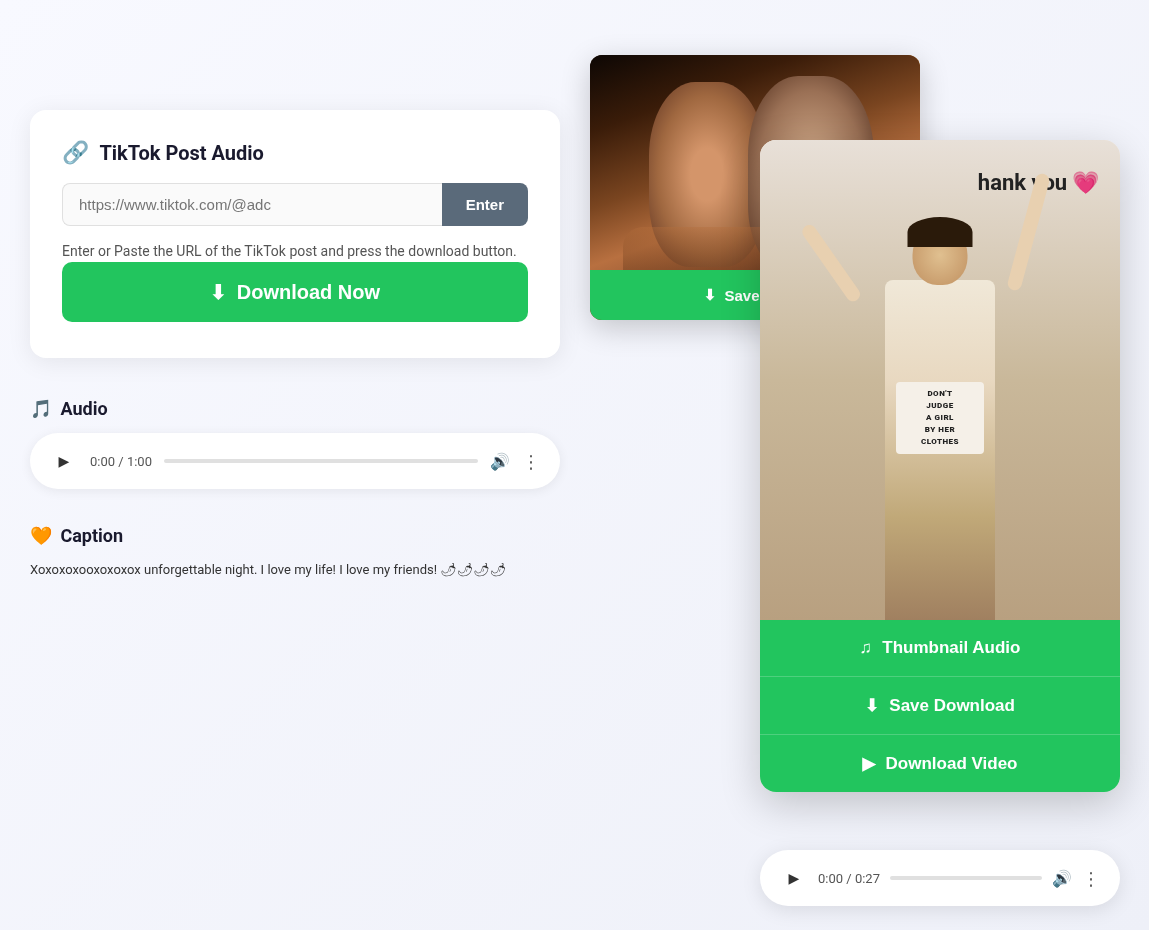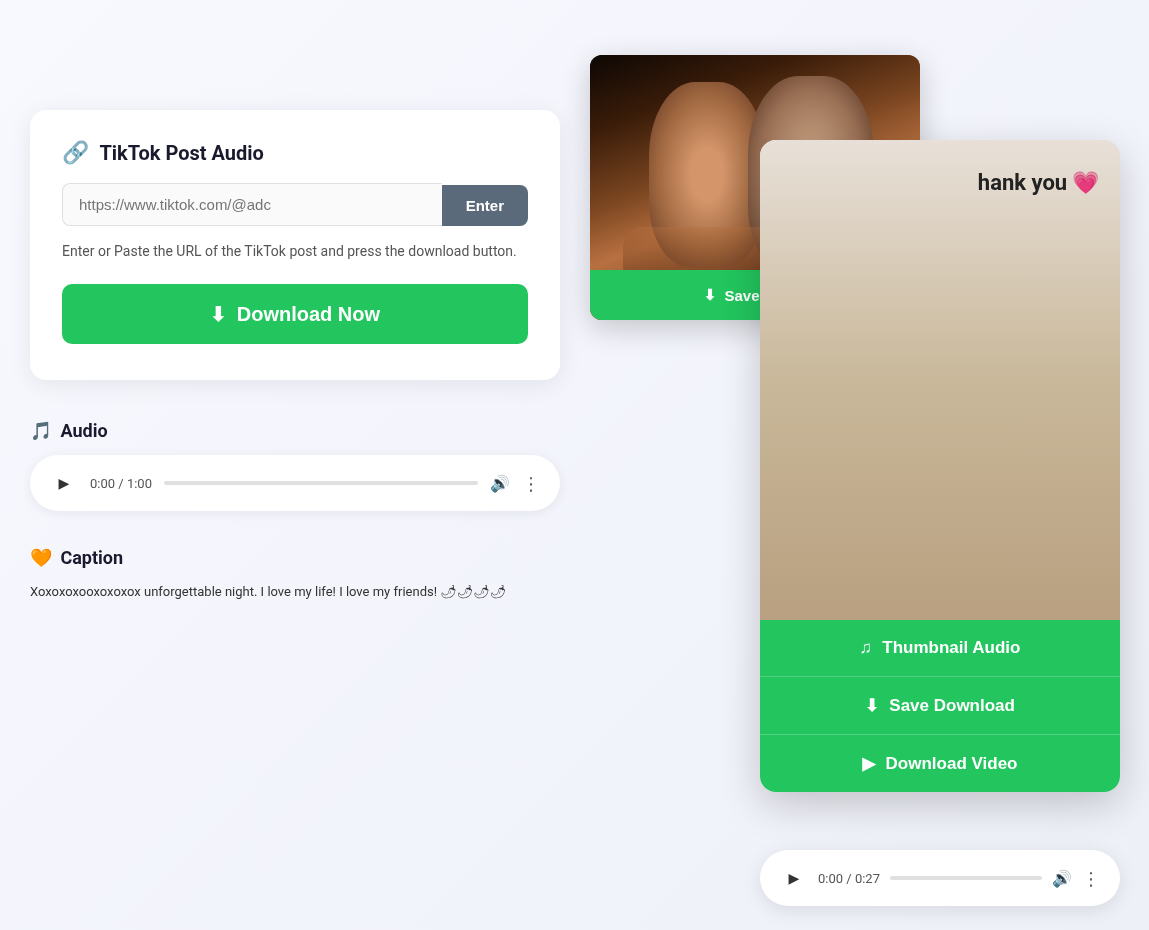--- a/index.html
+++ b/index.html
@@ -39,21 +39,20 @@
     }
 
     .link-icon {
       font-size: 22px;
     }
 
     .input-row {
       display: flex;
       gap: 0;
       margin-bottom: 14px;
-      align-items: flex-end;
     }
 
     .url-input {
       flex: 1;
       border: 1.5px solid #e0e0e0;
       border-right: none;
       border-radius: 8px 0 0 8px;
       padding: 12px 16px;
       font-size: 15px;
       color: #aaa;
@@ -69,21 +68,20 @@
       padding: 12px 24px;
       font-size: 15px;
       font-weight: 600;
       cursor: pointer;
     }
 
     .hint-text {
       color: #555;
       font-size: 14px;
       line-height: 1.6;
-      margin-bottom: 22px;
     }
 
     .download-now-btn {
       width: 100%;
       background: #22c55e;
       color: white;
       border: none;
       border-radius: 10px;
       padding: 18px;
       font-size: 20px;
@@ -369,20 +367,47 @@
     <span>⬇</span>
     <span>Save Photo</span>
   </button>
 </div>
 
 <div class="video-card">
   <div class="video-preview">
 
     <div class="thank-you-text">hank you 💗</div>
 
+    <div class="girl-figure">
+
+      <div style="position:absolute;top:-30px;left:50%;transform:translateX(-50%);width:200px;height:80px;">
+
+        <div style="position:absolute;left:10px;top:0;width:14px;height:90px;background:#e8d0b0;border-radius:7px;transform:rotate(-35deg);transform-origin:bottom center;"></div>
+
+        <div style="position:absolute;right:20px;top:-40px;width:14px;height:120px;background:#e8d0b0;border-radius:7px;transform:rotate(15deg);transform-origin:bottom center;"></div>
+      </div>
+
+      <div style="position:absolute;bottom:0;left:50%;transform:translateX(-50%);width:110px;height:340px;background:linear-gradient(180deg,#f0e8d8 0%,#e8d8c0 30%,#c0a878 70%,#a08060 100%);border-radius:8px 8px 0 0;">
+
+        <div style="position:absolute;top:30%;left:10%;right:10%;background:#f5f0e8;border-radius:4px;padding:6px 4px;">
+          <div style="font-size:8px;font-weight:900;text-align:center;color:#222;line-height:1.5;letter-spacing:0.5px;">
+            <div>DON'T</div>
+            <div>JUDGE</div>
+            <div>A GIRL</div>
+            <div>BY HER</div>
+            <div>CLOTHES</div>
+          </div>
+        </div>
+
+        <div style="position:absolute;top:-55px;left:50%;transform:translateX(-50%);width:55px;height:60px;background:radial-gradient(ellipse,#e0c090,#c09060);border-radius:50% 50% 45% 45%;">
+
+          <div style="position:absolute;top:-8px;left:-5px;right:-5px;height:30px;background:#2a1a0a;border-radius:50% 50% 0 0;"></div>
+        </div>
+      </div>
+    </div>
   </div>
 
   <div class="action-buttons">
     <button class="action-btn">
       <span>♫</span>
       <span>Thumbnail Audio</span>
     </button>
     <button class="action-btn">
       <span>⬇</span>
       <span>Save Download</span>

